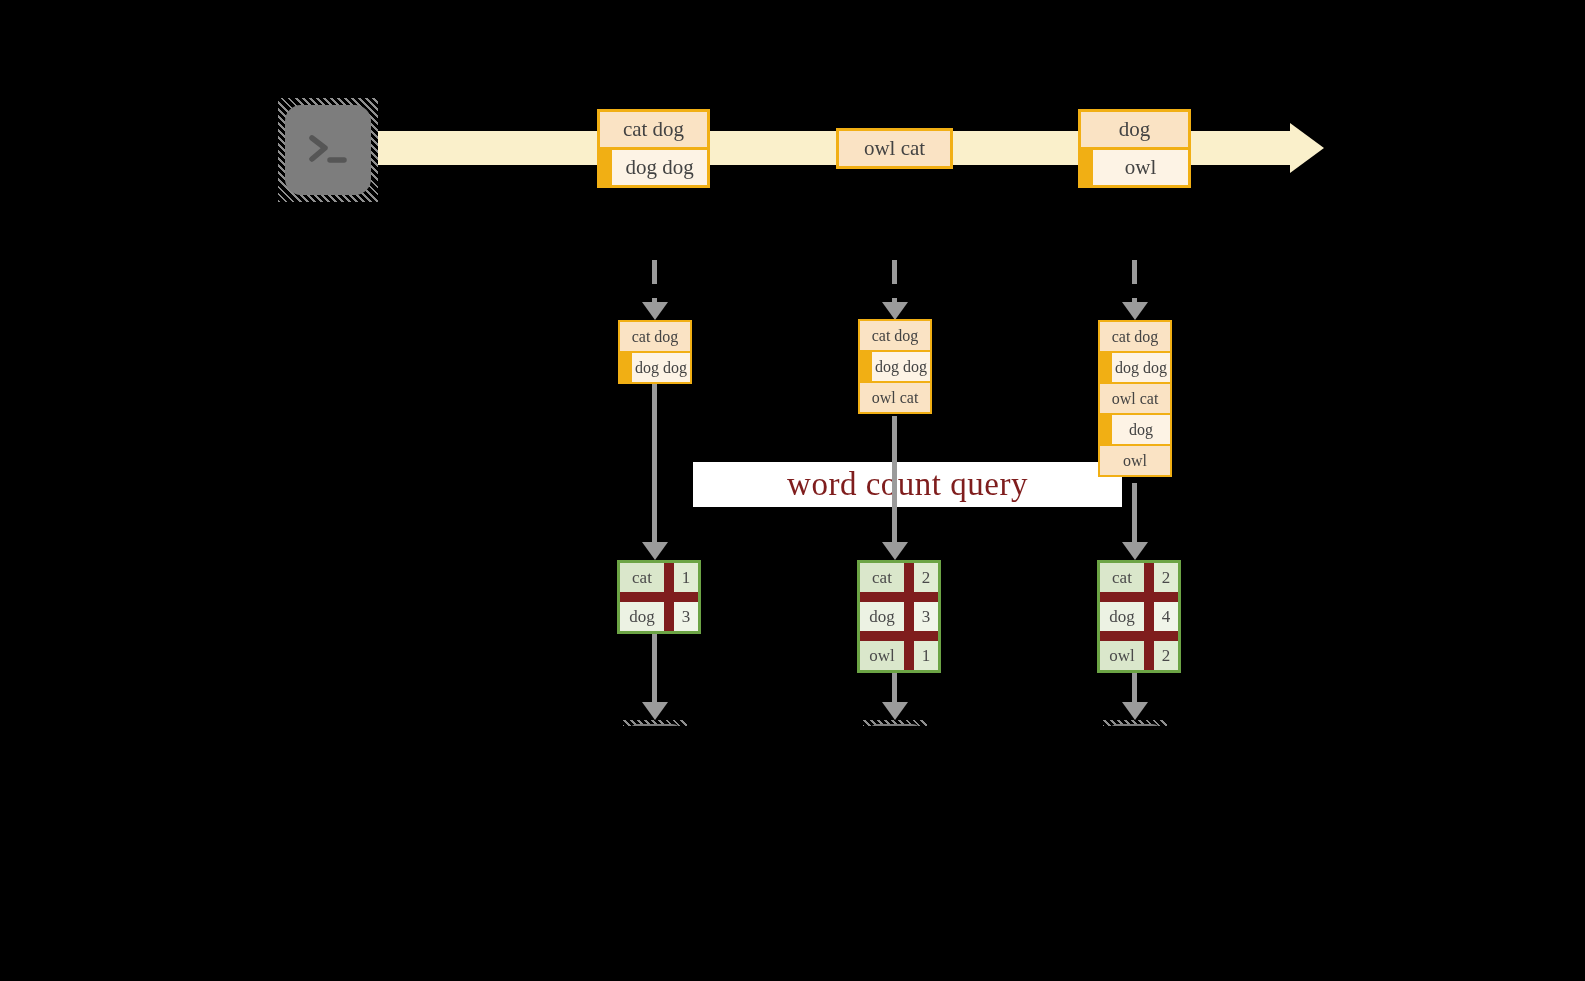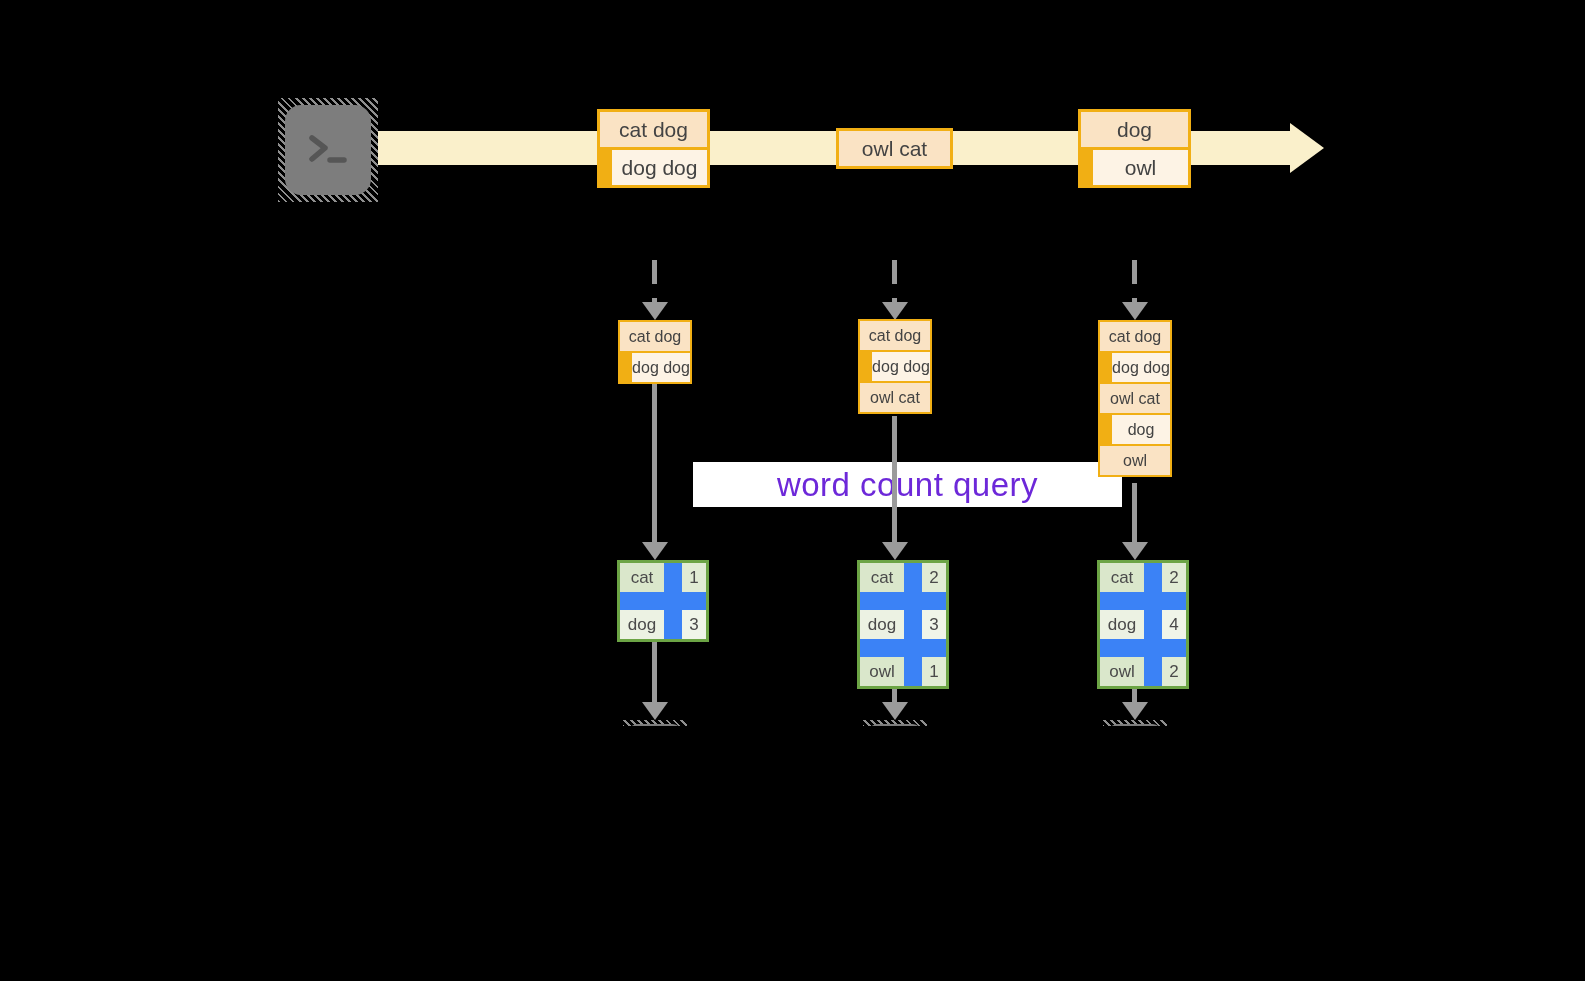--- a/index.html
+++ b/index.html
@@ -1,18 +1,18 @@
 <!DOCTYPE html>
 <html><head>
 <meta charset="utf-8">
 <style>
   html,body { margin:0; padding:0; background:#000; }
   .canvas {
     position:relative; width:1585px; height:726px; background:#000000;
-    font-family:Liberation Sans, sans-serif; overflow:hidden;
+    font-family:Liberation Serif, serif; overflow:hidden;
   }
 
   
   .band { position:absolute; left:374px; top:131px; width:916px; height:34px; background:#FAF0CB; z-index:1; }
   .band-head { position:absolute; left:1290px; top:123px; width:0; height:0;
     border-left:34px solid #FAF0CB; border-top:25px solid transparent; border-bottom:25px solid transparent; z-index:1; }
 
   
   .event-box { position:absolute; border:3px solid #F1AF14; z-index:3; background:#F1AF14; }
   .event-row { height:35px; display:flex; align-items:center; justify-content:center;
@@ -48,25 +48,25 @@
   .stack-row { height:29px; display:flex; align-items:center; justify-content:center;
     font-size:16px; color:#434343; }
   .stack-row + .stack-row { margin-top:2px; }
   #stack-1 { left:618px;  top:320px; }
   #stack-2 { left:858px;  top:319px; }
   #stack-3 { left:1098px; top:320px; }
 
   
   .banner { position:absolute; left:693px; top:462px; width:429px; height:45px;
     background:#FFFFFF; z-index:4; display:flex; align-items:center; justify-content:center; }
-  .banner span { font-size:33px; font-weight:300; color:#6d28d9; letter-spacing:0.5px; }
+  .banner span { font-size:33px; font-weight:300; color:#7f1d1d; letter-spacing:0.5px; }
 
   
-  .count-table { position:absolute; top:560px; border:3px solid #6CA445; background:#3b82f6; z-index:6;
-    display:grid; grid-template-columns:44px 24px; gap:18px; }
+  .count-table { position:absolute; top:560px; border:3px solid #6CA445; background:#7f1d1d; z-index:6;
+    display:grid; grid-template-columns:44px 24px; gap:10px; }
   #count-table-1 { left:617px; }
   #count-table-2 { left:857px; }
   #count-table-3 { left:1097px; }
   .cell { height:29px; display:flex; align-items:center; justify-content:center;
     font-size:17px; color:#4a4a4a; }
   .g-word-dark  { background:#DAE7CB; }
   .g-num-dark   { background:#E1ECD4; }
   .g-word-light { background:#ECF2E3; }
   .g-num-light  { background:#F0F5E9; }
 </style>

